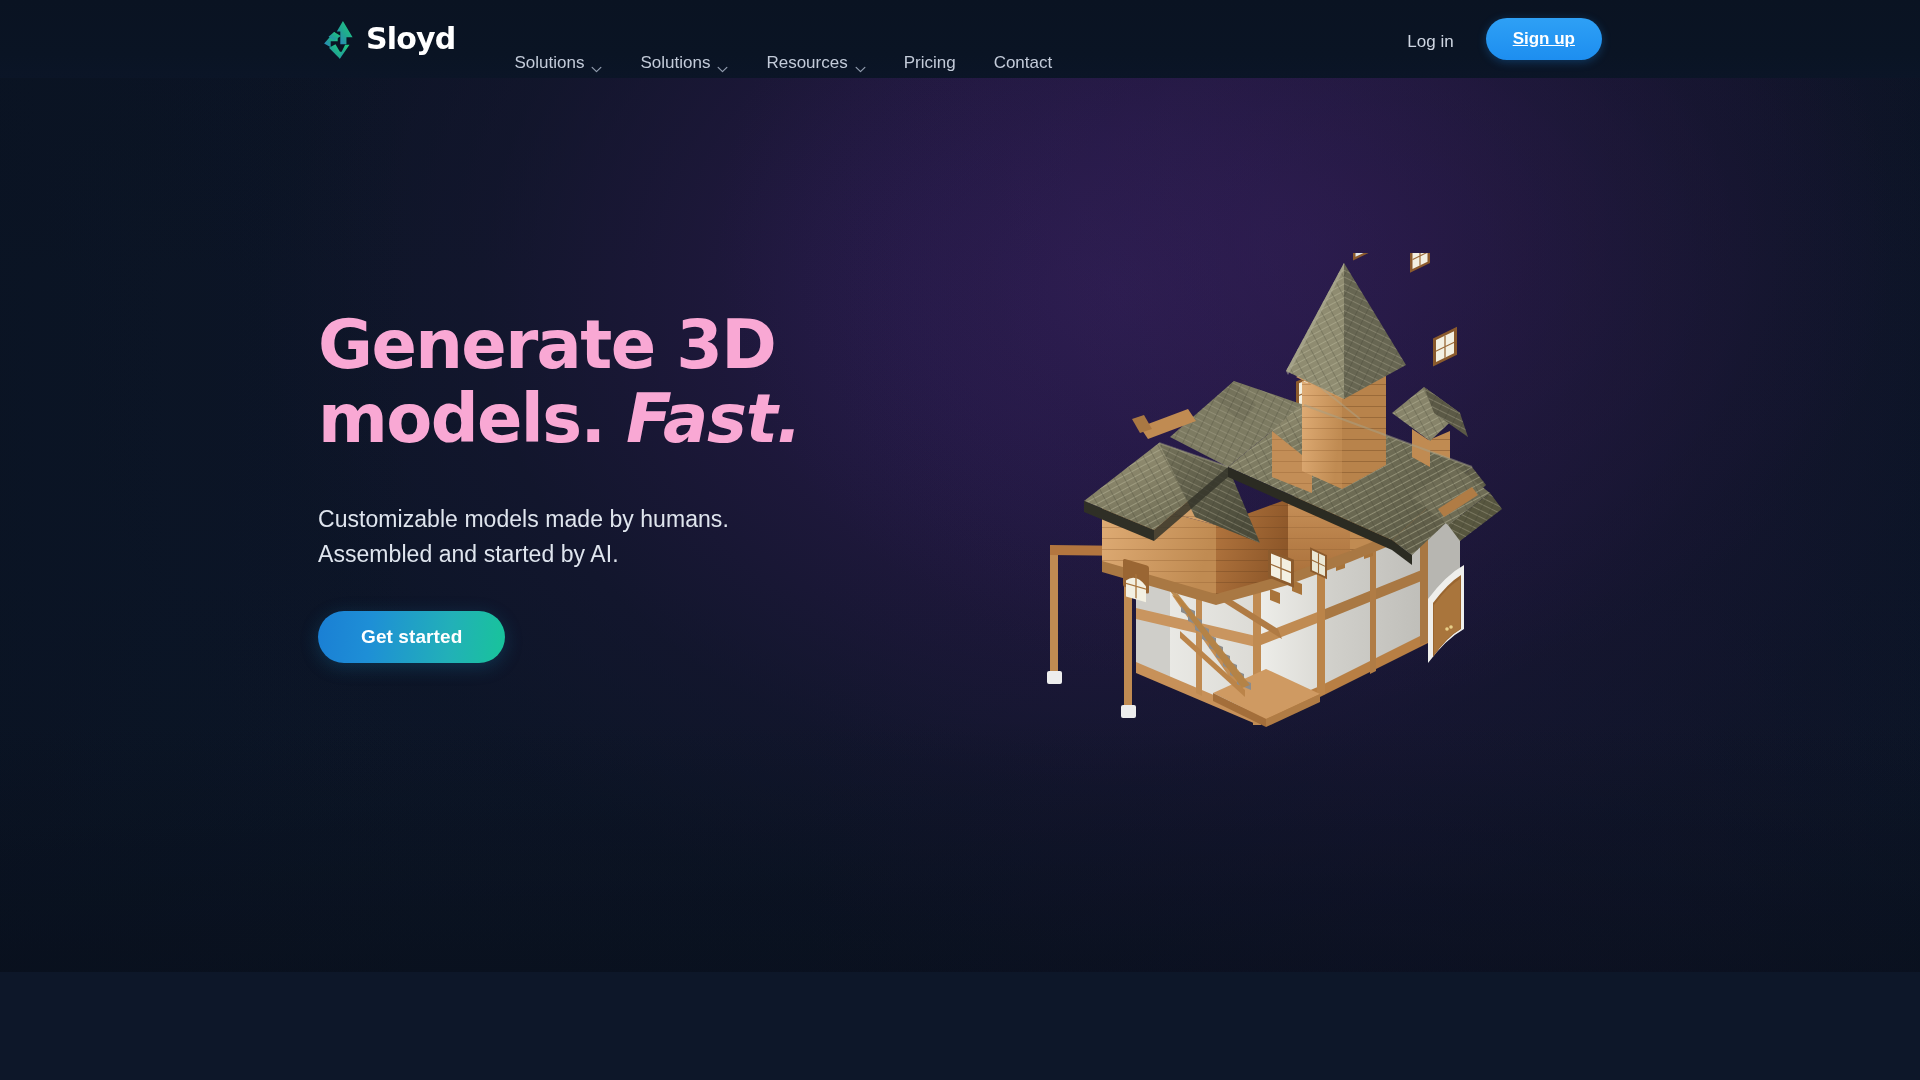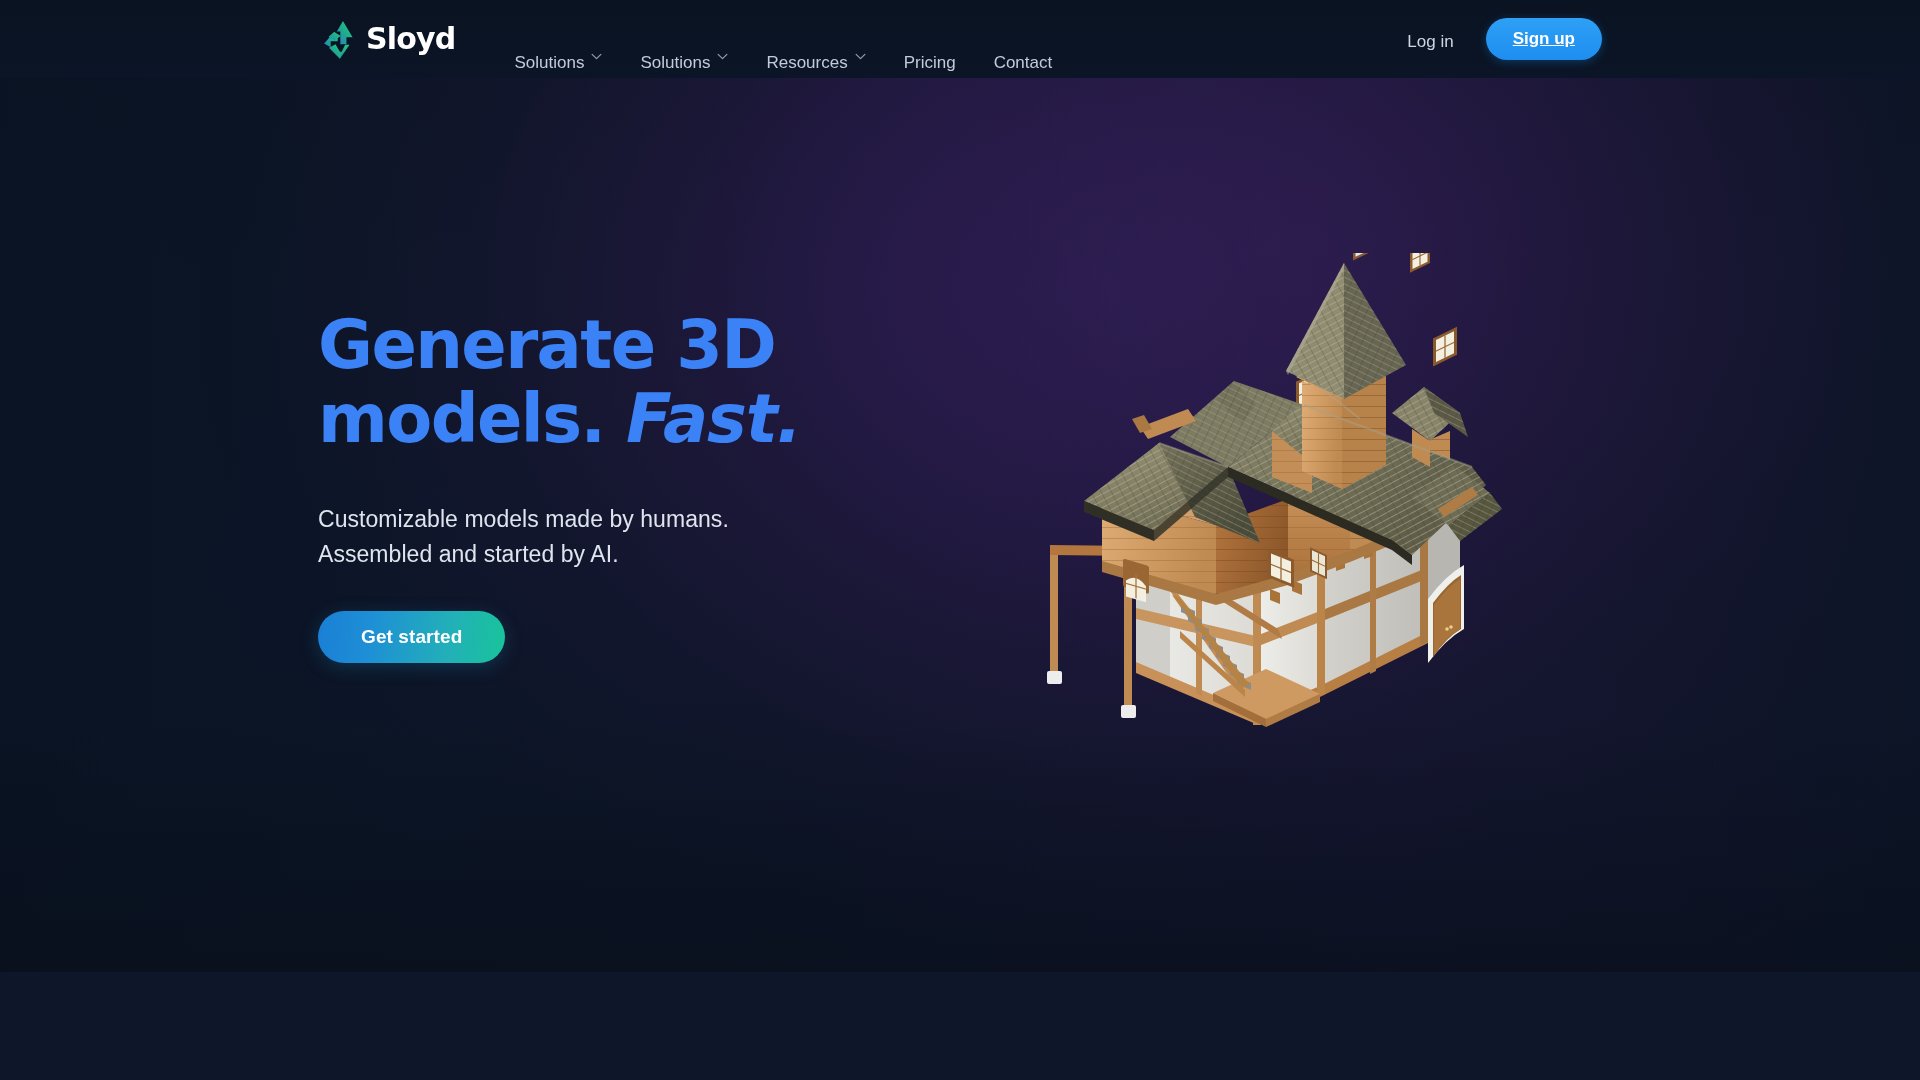--- a/index.html
+++ b/index.html
@@ -83,21 +83,21 @@
   .logo-mark { width:42px; height:42px; display:block; }
   .logo-text {
     font-size:30px; font-weight:800; color:#ffffff;
     letter-spacing:-0.8px; line-height:1;
     font-family:"DejaVu Sans", sans-serif;
   }
 
   
   nav.main-nav { display:flex; align-items:center; gap:0px; }
   .nav-item {
-    display:flex; align-items:flex-start; gap:7px;
+    display:flex; align-items:flex-end; gap:7px;
     color:#c3cbd9;
     font-size:17px;
     padding:8px 19px;
     cursor:pointer;
     text-decoration:none;
     white-space:nowrap;
     border-radius:6px;
     margin-top:47px;
   }
   .chev { display:block; width:11px; height:7px; opacity:.85; }
@@ -131,21 +131,21 @@
     display:flex;
     align-items:flex-start;
   }
   .hero-copy {
     position:absolute;
     left:318px;
     top:231px;
     width:640px;
   }
   h1.headline {
-    color:#3b82f6;
+    color:#f9a8d4;
     font-family:"DejaVu Sans", sans-serif;
     font-size:67px;
     font-weight:800;
     line-height:1.10;
     letter-spacing:-1.6px;
     margin:0 0 46px 0;
   }
   h1.headline .fast {
     font-style:italic;
     font-weight:800;

